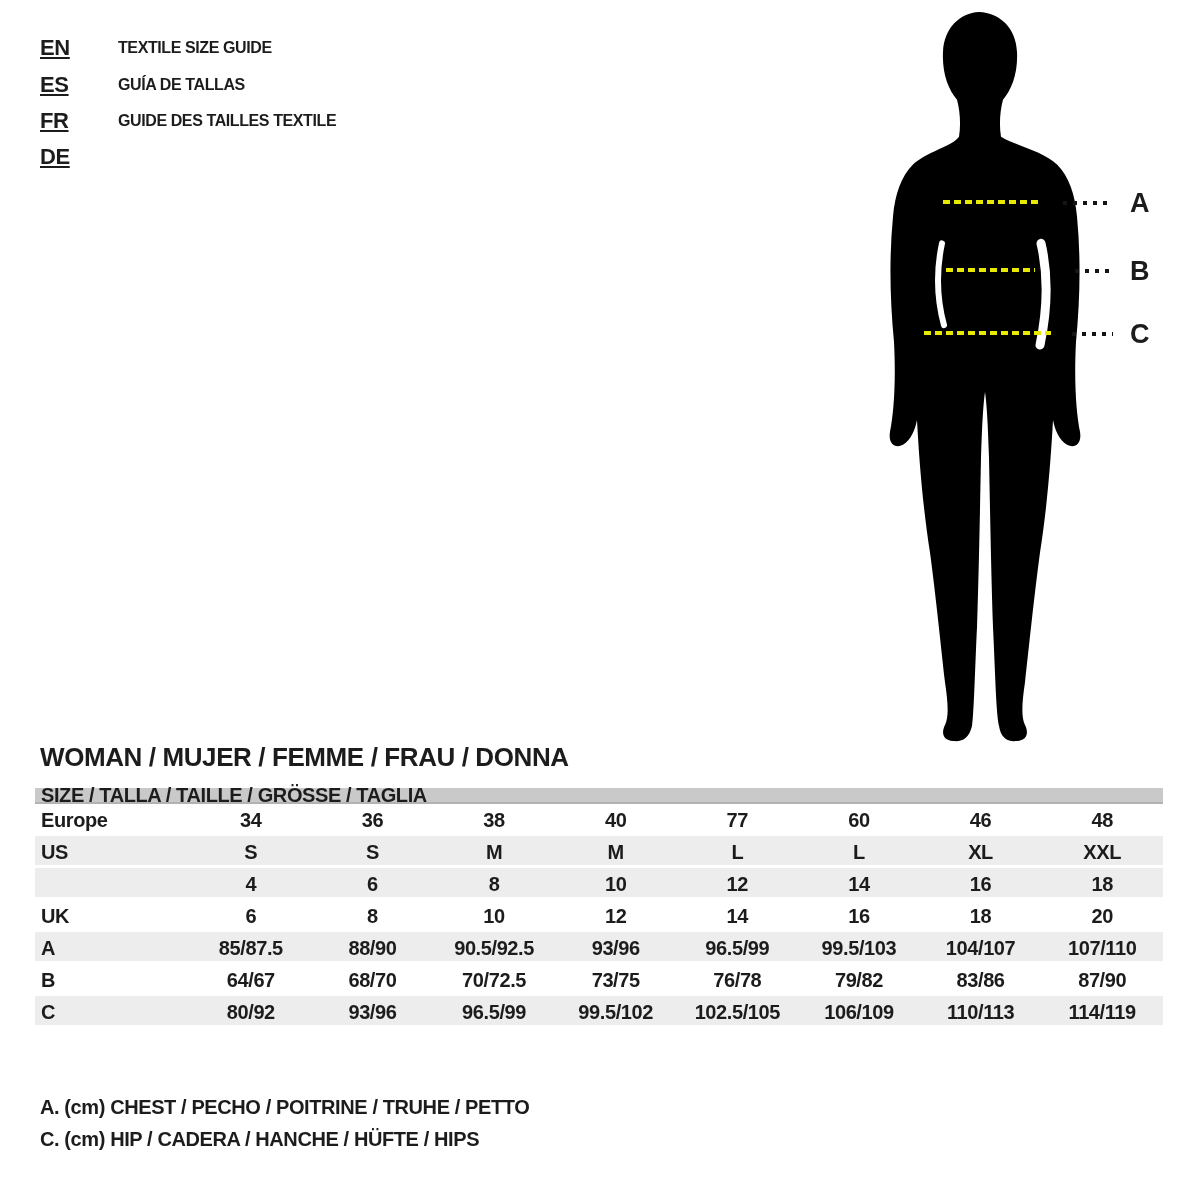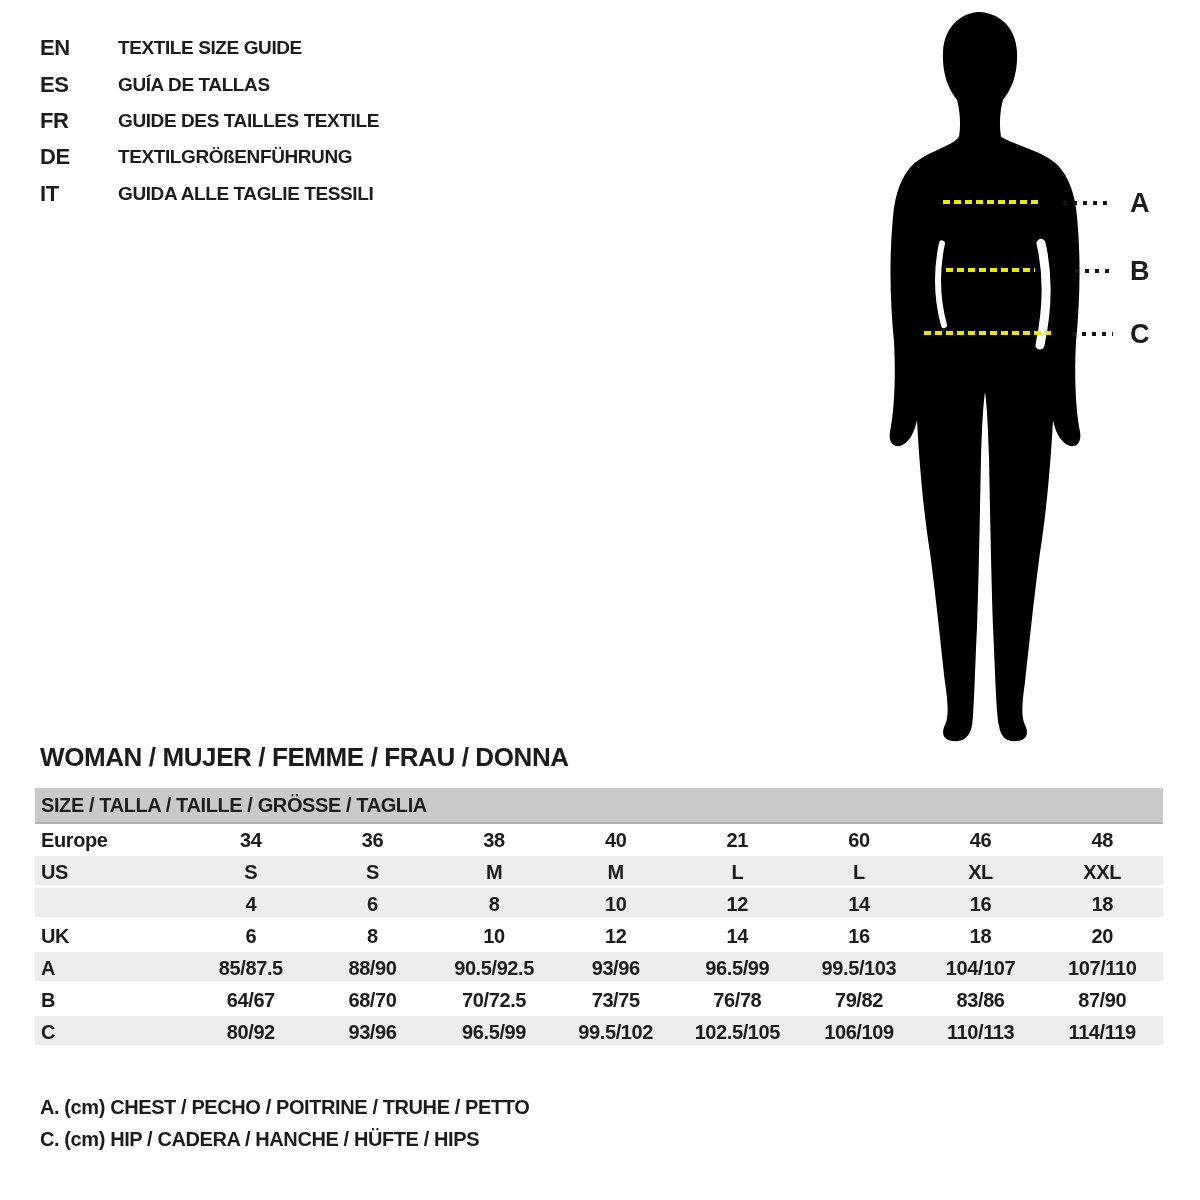--- a/index.html
+++ b/index.html
@@ -12,22 +12,22 @@
   body{ background:#fff; }
   .canvas{
     position:relative; width:1200px; height:1200px; background:#ffffff;
     font-family:"Liberation Sans","DejaVu Sans",sans-serif;
     font-weight:700; color:var(--ink); overflow:hidden;
   }
 
   
   .lang-block{ position:absolute; left:40px; top:30px; }
   .lang-row{ display:flex; height:36.4px; align-items:center; }
-  .lang-code{ width:78px; font-size:22px; letter-spacing:-0.4px; }
-  .lang-label{ font-size:19px; letter-spacing:-0.4px; white-space:nowrap; }
+  .lang-code{ width:78px; font-size:22px; letter-spacing:-0.4px;text-decoration:underline; }
+  .lang-label{ font-size:16px; letter-spacing:-0.4px; white-space:nowrap; }
 
   
   .figure-svg{ position:absolute; left:878px; top:8px; width:240px; height:738px; z-index:1; }
 
   
   .meas{ position:absolute; height:4px; z-index:2; }
   .meas.yellow{ background:repeating-linear-gradient(90deg, var(--dash) 0 7px, transparent 7px 11px); }
   .meas.dots{ background:repeating-linear-gradient(90deg, #141414 0 4px, transparent 4px 10px); }
   .m-a-yellow{ left:943px; top:200px; width:99px; }
   .m-a-dots  { left:1063px; top:201px; width:50px; }
@@ -39,21 +39,21 @@
   .l-a{ left:1130px; top:188px; }
   .l-b{ left:1130px; top:256px; }
   .l-c{ left:1130px; top:319px; }
 
   
   .woman-title{ position:absolute; left:40px; top:742px; font-size:26px; letter-spacing:-0.4px; }
 
   
   .size-table{ position:absolute; left:35px; top:788px; width:1128px; }
   .table-header{
-    height:36px; background:var(--bar-bg);
+    height:16px; background:var(--bar-bg);
     border-bottom:2px solid #b2b2b2;
     display:flex; align-items:center; padding-left:6px;
     font-size:20px; letter-spacing:-0.4px;
   }
   .size-row{ display:flex; height:32px; align-items:center; background:#fff; }
   .size-row.shaded{ background:var(--stripe); box-shadow:inset 0 -3px 0 #ffffff; }
   .cell{ font-size:20px; letter-spacing:-0.4px; }
   .label-cell{ width:155px; padding-left:6px; text-align:left; }
   .value-cell{ flex:1; text-align:center; }
 
@@ -74,25 +74,20 @@
       <div class="lang-row">
         <span class="lang-code">ES</span>
         <span class="lang-label">GUÍA DE TALLAS</span>
       </div>
       <div class="lang-row">
         <span class="lang-code">FR</span>
         <span class="lang-label">GUIDE DES TAILLES TEXTILE</span>
       </div>
       <div class="lang-row">
         <span class="lang-code">DE</span>
-        <span class="lang-label">TEXTILGRÖßENFÜHRUNG</span>
-      </div>
-      <div class="lang-row">
-        <span class="lang-code">IT</span>
-        <span class="lang-label">GUIDA ALLE TAGLIE TESSILI</span>
       </div>
     </div>
 
   <svg class="figure-svg" viewBox="0 0 240 740" preserveAspectRatio="none">
     <path fill="#000000" d="
       M101,4
       C122,5 138,20 139,44
       C140,65 134,81 125,92
       C122,103 121,117 123,129
       C140,139 166,144 179,157
@@ -146,21 +141,21 @@
 
   <div class="size-table">
     <div class="table-header">SIZE / TALLA / TAILLE / GRÖSSE / TAGLIA</div>
     <div id="table-rows">
         <div class="size-row">
           <span class="cell label-cell">Europe</span>
           <span class="cell value-cell">34</span>
           <span class="cell value-cell">36</span>
           <span class="cell value-cell">38</span>
           <span class="cell value-cell">40</span>
-          <span class="cell value-cell">21</span>
+          <span class="cell value-cell">77</span>
           <span class="cell value-cell">60</span>
           <span class="cell value-cell">46</span>
           <span class="cell value-cell">48</span>
         </div>
         <div class="size-row shaded">
           <span class="cell label-cell">US</span>
           <span class="cell value-cell">S</span>
           <span class="cell value-cell">S</span>
           <span class="cell value-cell">M</span>
           <span class="cell value-cell">M</span>

